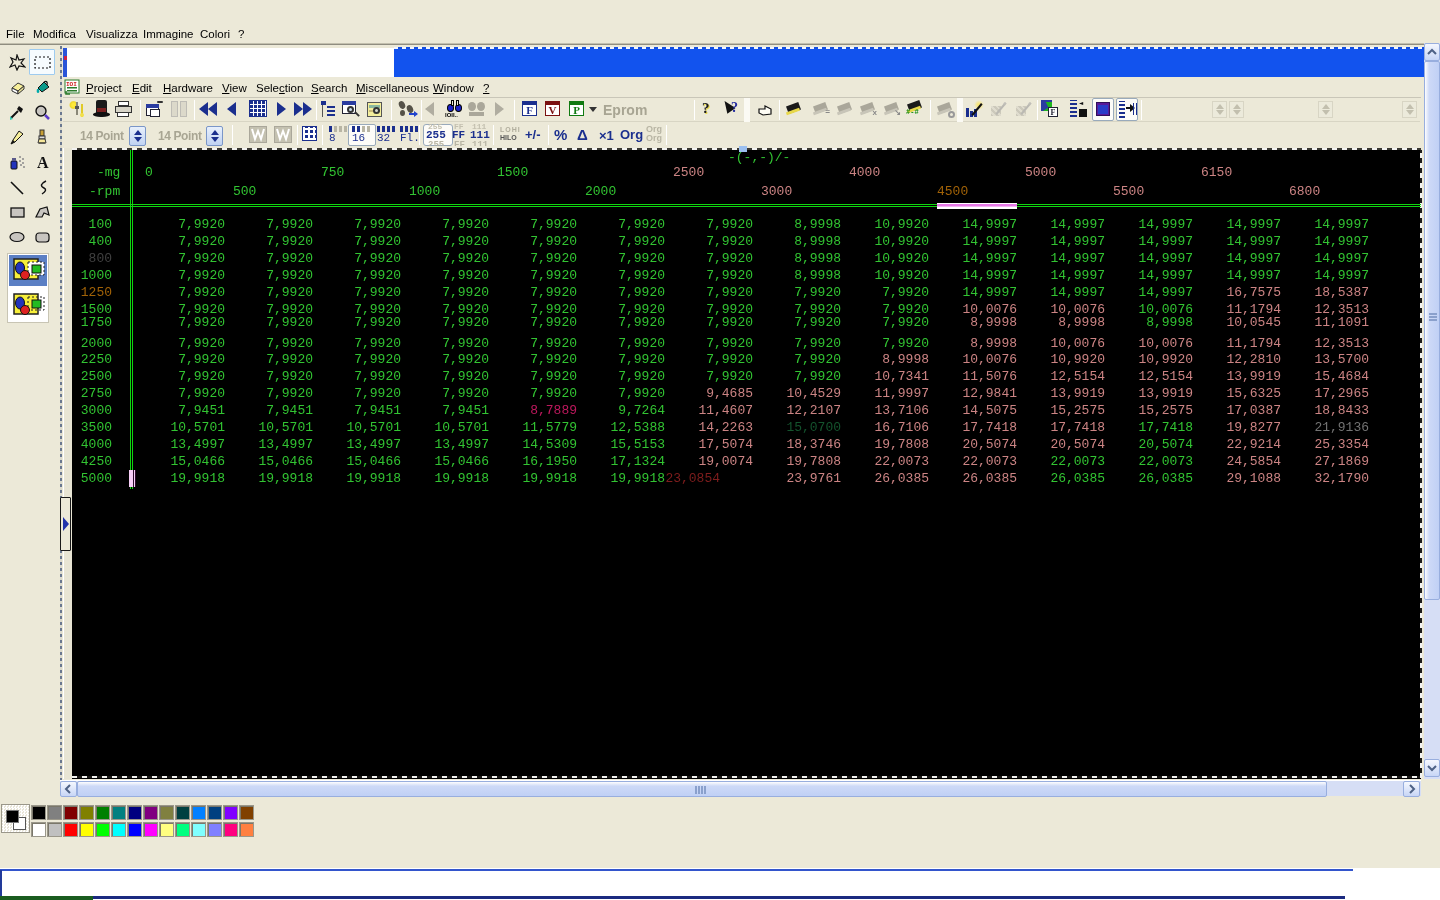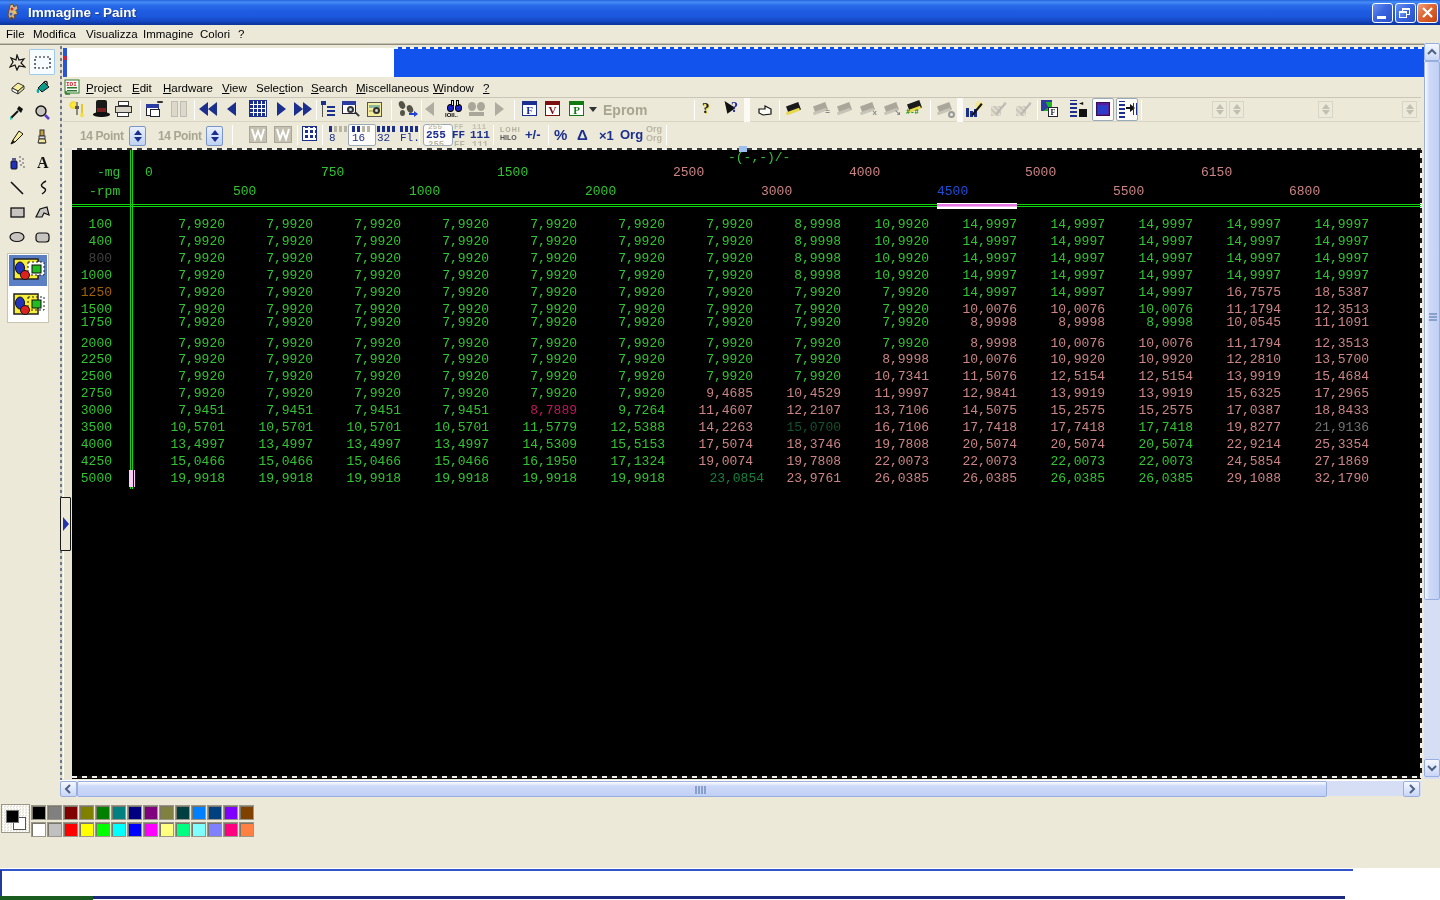--- a/index.html
+++ b/index.html
@@ -8,43 +8,20 @@
 .row {position:absolute;left:0;top:0;width:1440px;height:17px}
 .row .c {position:absolute;top:0;width:86px;text-align:right;font:13px "Liberation Mono",monospace;line-height:14px}
 .sw {position:absolute;width:15px;height:15px;border:1px solid #9a978a;box-shadow:inset 1px 1px 0 #7a776a}
 .am {position:absolute;top:1px;font:11.5px "Liberation Sans";color:#000}
 </style></head>
 <body>
 <div id="page">
 
 <div style="position:absolute;left:0;top:0;width:1440px;height:868px;background:#ece9d8">
 
-  <div style="position:absolute;left:0;top:0;width:1440px;height:25px;background:linear-gradient(180deg,#2160d2 0%,#3a7ef2 5%,#4288f4 10%,#2a6ae8 22%,#1e5ce2 45%,#1c58de 65%,#1548c4 84%,#0e3aa8 94%,#0c339a 100%)">
-    <div style="position:absolute;left:6px;top:3px;width:18px;height:18px">
-      <svg width="18" height="18">
-            <path d="M4 2 L7 1 L8 4 L11 2 L12 6 L9 8 L12 11 L8 12 L9 16 L5 14 L4 17 L2 12 Z" fill="#d4b896" stroke="#6a4a2a"></path>
-            <circle cx="6" cy="6" r="1.5" fill="#cc3322"></circle>
-            <circle cx="9" cy="9" r="1.5" fill="#e8c832"></circle>
-            <circle cx="5" cy="11" r="1.5" fill="#3a66cc"></circle>
-          </svg>
-    </div>
-    <div style="position:absolute;left:28px;top:5px;font:bold 13.5px 'Liberation Sans';color:#fff;text-shadow:1px 1px 1px #1a3a8a">Immagine - Paint</div>
-    <div style="position:absolute;left:1372px;top:3px;width:21px;height:20px;background:linear-gradient(135deg,#6a93ef,#3a66e0 45%,#2a50c8);border:1px solid #fff;border-radius:3px">
-      <div style="position:absolute;left:4px;bottom:3px;width:9px;height:3px;background:#fff"></div>
-        </div>
-    <div style="position:absolute;left:1395px;top:3px;width:21px;height:20px;background:linear-gradient(135deg,#6a93ef,#3a66e0 45%,#2a50c8);border:1px solid #fff;border-radius:3px">
-      <div style="position:absolute;left:6px;top:4px;width:8px;height:7px;border:1px solid #fff;border-top-width:2px"></div>
-      <div style="position:absolute;left:3px;top:7px;width:8px;height:7px;border:1px solid #fff;border-top-width:2px;background:linear-gradient(135deg,#6a93ef,#3a66e0)"></div>
-        </div>
-    <div style="position:absolute;left:1417px;top:3px;width:21px;height:20px;background:linear-gradient(135deg,#f0a080,#e06a38 40%,#c44410);border:1px solid #fff;border-radius:3px">
-      <svg width="19" height="18" style="position:absolute;left:0;top:0">
-            <path d="M5 4 L14 13 M14 4 L5 13" stroke="#fff" stroke-width="2.2"></path>
-          </svg>
-        </div>
-  </div>
 
   <div style="position:absolute;left:0;top:25px;width:1440px;height:19px;background:#ece9d8;font:11.5px 'Liberation Sans';color:#000">
         <span style="position:absolute;left:6px;top:3px">File</span>
         <span style="position:absolute;left:33px;top:3px">Modifica</span>
         <span style="position:absolute;left:86px;top:3px">Visualizza</span>
         <span style="position:absolute;left:143px;top:3px">Immagine</span>
         <span style="position:absolute;left:200px;top:3px">Colori</span>
         <span style="position:absolute;left:238px;top:3px">?</span>
       </div>
   <div style="position:absolute;left:0;top:43px;width:1440px;height:1px;background:#c2bfae"></div>
@@ -489,21 +466,21 @@
 
       <div class="m" style="left:145px;top:166px;color:#32c432">0</div>
 <div class="m" style="left:233px;top:185px;color:#32c432">500</div>
 <div class="m" style="left:321px;top:166px;color:#32c432">750</div>
 <div class="m" style="left:409px;top:185px;color:#32c432">1000</div>
 <div class="m" style="left:497px;top:166px;color:#32c432">1500</div>
 <div class="m" style="left:585px;top:185px;color:#32c432">2000</div>
 <div class="m" style="left:673px;top:166px;color:#cc8484">2500</div>
 <div class="m" style="left:761px;top:185px;color:#cc8484">3000</div>
 <div class="m" style="left:849px;top:166px;color:#cc8484">4000</div>
-<div class="m" style="left:937px;top:185px;color:#1d4ed8">4500</div>
+<div class="m" style="left:937px;top:185px;color:#a16207">4500</div>
 <div class="m" style="left:1025px;top:166px;color:#cc8484">5000</div>
 <div class="m" style="left:1113px;top:185px;color:#cc8484">5500</div>
 <div class="m" style="left:1201px;top:166px;color:#cc8484">6150</div>
 <div class="m" style="left:1289px;top:185px;color:#cc8484">6800</div>
 <div class="m" style="left:97px;top:166px;color:#32c432">-mg</div>
 <div class="m" style="left:89px;top:185px;color:#32c432">-rpm</div>
 <div class="m" style="left:728px;top:151px;color:#32c432">-(-,-)/-</div>
 <div class="row" style="top:218px">
             <span class="c" style="left:26px;color:#32c432">100</span>
             <span class="c" style="left:139px;color:#32c432">7,9920</span>
@@ -760,21 +737,21 @@
             <span class="c" style="left:1283px;color:#cc8484">27,1869</span>
           </div>
 <div class="row" style="top:472px">
             <span class="c" style="left:26px;color:#32c432">5000</span>
             <span class="c" style="left:139px;color:#32c432">19,9918</span>
             <span class="c" style="left:227px;color:#32c432">19,9918</span>
             <span class="c" style="left:315px;color:#32c432">19,9918</span>
             <span class="c" style="left:403px;color:#32c432">19,9918</span>
             <span class="c" style="left:491px;color:#32c432">19,9918</span>
             <span class="c" style="left:579px;color:#32c432">19,9918</span>
-            <span class="c" style="left:678px;color:#15803d">23,0854</span>
+            <span class="c" style="left:634px;color:#7f1d1d">23,0854</span>
             <span class="c" style="left:755px;color:#cc8484">23,9761</span>
             <span class="c" style="left:843px;color:#cc8484">26,0385</span>
             <span class="c" style="left:931px;color:#cc8484">26,0385</span>
             <span class="c" style="left:1019px;color:#32c432">26,0385</span>
             <span class="c" style="left:1107px;color:#32c432">26,0385</span>
             <span class="c" style="left:1195px;color:#cc8484">29,1088</span>
             <span class="c" style="left:1283px;color:#cc8484">32,1790</span>
           </div>
 
       <div style="position:absolute;left:60px;top:497px;width:11px;height:54px;background:#ece9d8;border:1px solid #1a1a1a;border-radius:1px">

